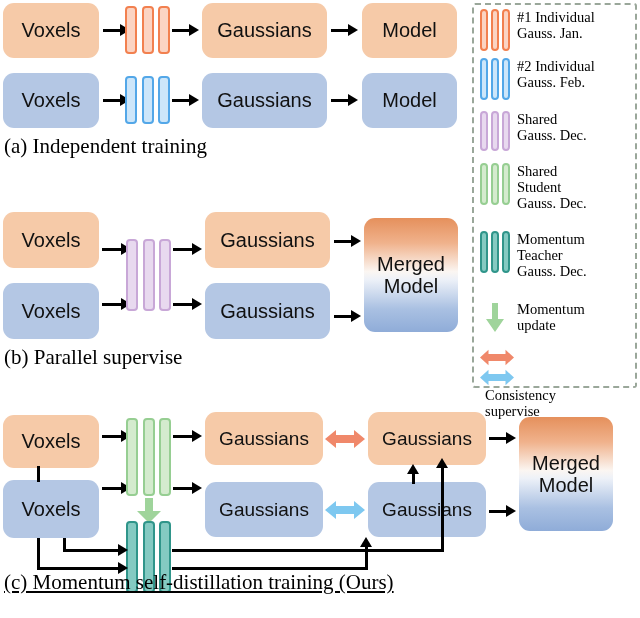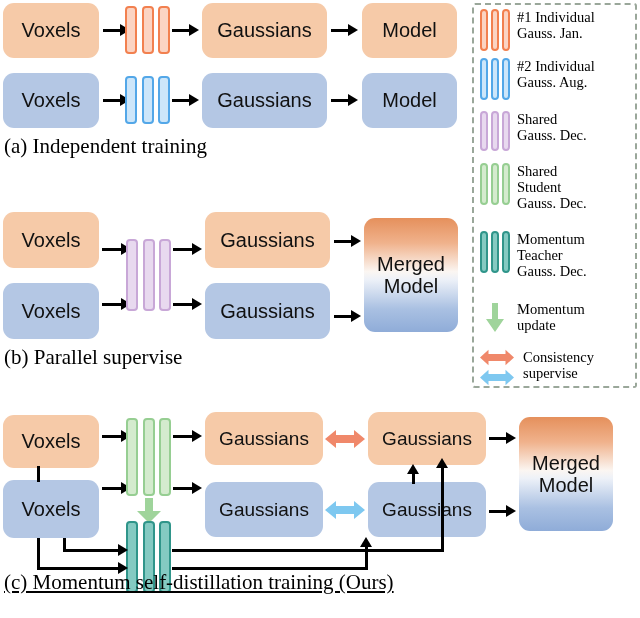--- a/index.html
+++ b/index.html
@@ -273,21 +273,21 @@
 
     <div class="lgrow" style="left:6px;top:53px;">
       <div class="lgswatch" style="width:30px;height:42px;">
         <div class="dec blue">
           <div class="bar" style="width:8px;height:42px;"></div>
           <div class="bar" style="width:8px;height:42px;"></div>
           <div class="bar" style="width:8px;height:42px;"></div>
         </div>
       </div>
       <div class="lglabel">#2 Individual
-Gauss. Aug.</div>
+Gauss. Feb.</div>
     </div>
 
     <div class="lgrow" style="left:6px;top:106px;">
       <div class="lgswatch" style="width:30px;height:40px;">
         <div class="dec purple">
           <div class="bar" style="width:8px;height:40px;"></div>
           <div class="bar" style="width:8px;height:40px;"></div>
           <div class="bar" style="width:8px;height:40px;"></div>
         </div>
       </div>
@@ -324,21 +324,21 @@
     <div class="lgrow" style="left:6px;top:296px;">
       <div class="lgswatch" style="width:30px;height:34px;display:flex;align-items:center;justify-content:center;">
         <svg width="20" height="30" viewBox="0 0 20 30">
           <polygon points="7,0 13,0 13,16 19,16 10,29 1,16 7,16" fill="#9FD49B"></polygon>
         </svg>
       </div>
       <div class="lglabel">Momentum
 update</div>
     </div>
 
-    <div class="lgrow" style="left:4px;top:344px;">
+    <div class="lgrow" style="left:4px;top:344px;flex-direction:column;">
       <div class="lgswatch" style="width:38px;height:38px;">
         <svg width="38" height="17" viewBox="0 0 40 20" style="display:block;">
           <polygon points="0,10 10,1 10,6 30,6 30,1 40,10 30,19 30,14 10,14 10,19" fill="#F0886A"></polygon>
         </svg>
         <svg width="38" height="17" viewBox="0 0 40 20" style="display:block;margin-top:3px;">
           <polygon points="0,10 10,1 10,6 30,6 30,1 40,10 30,19 30,14 10,14 10,19" fill="#7EC8F0"></polygon>
         </svg>
       </div>
       <div class="lglabel">Consistency
 supervise</div>

